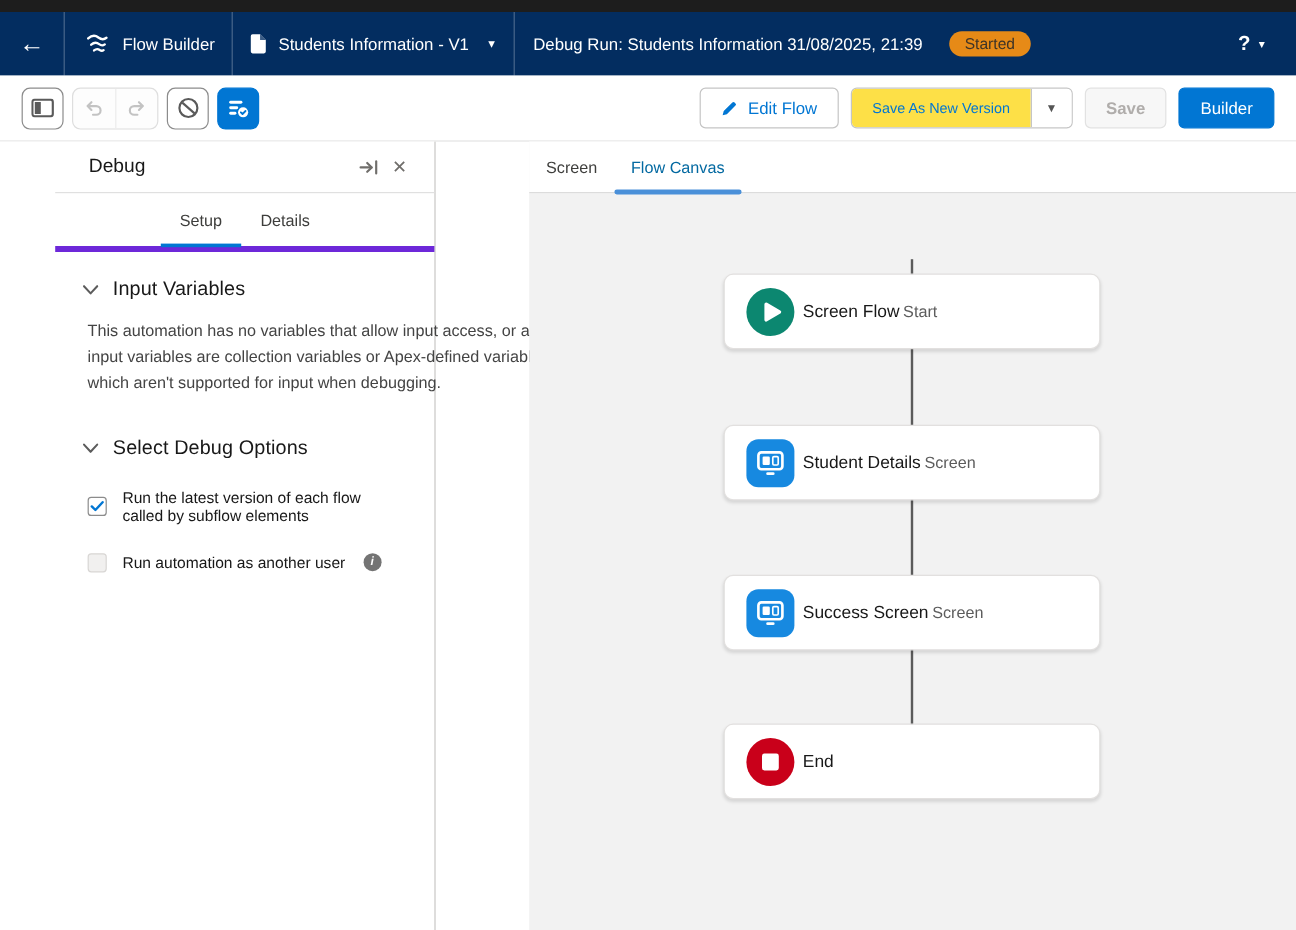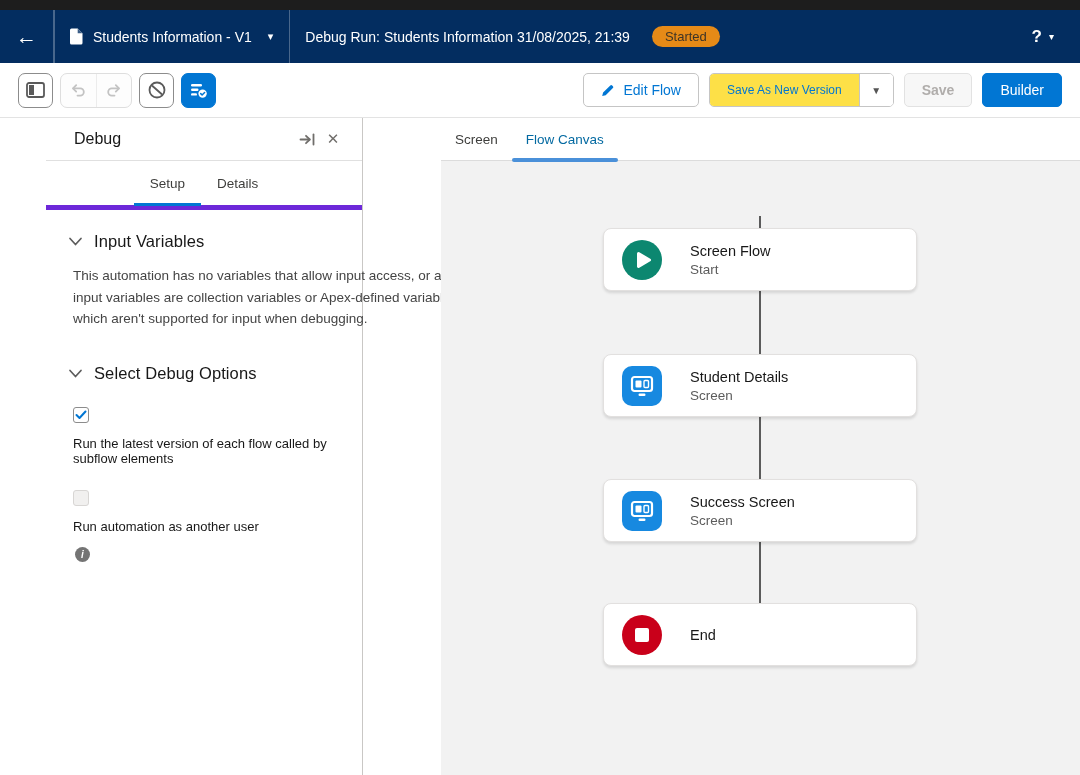--- a/index.html
+++ b/index.html
@@ -65,21 +65,21 @@
     position:relative; cursor:pointer; }
   .ptab.active::after { content:""; position:absolute; left:0; right:0; bottom:-1px; height:3px;
     background:#0176d3; }
 
   .panel-body { padding:22px 24px 0 22px; }
   .section-head { display:flex; align-items:center; gap:11px; cursor:pointer; }
   .section-head .chev { display:flex; }
   .section-title { font-size:16.5px; color:#181818; font-weight:500; letter-spacing:.1px; }
   .section-para { margin:14px 0 0 5px; width:392px; font-size:13.5px; line-height:21.5px; color:#444; }
   .sec2 { margin-top:34px; }
-  .opt-row { display:flex; margin:24px 0 0 5px; gap:13px;flex-direction:column; }
+  .opt-row { display:flex; align-items:center; margin:24px 0 0 5px; gap:13px; }
   .cbx { width:16px; height:16px; border:1px solid #8c8c8c; border-radius:3px; background:#fff;
     display:flex; align-items:center; justify-content:center; cursor:pointer; flex:none; }
   .cbx.off { background:#f1f0ef; border-color:#d8d6d4; }
   .opt-label { font-size:13px; color:#181818; }
   .info-dot { width:15px; height:15px; border-radius:50%; background:#747474; color:#fff; font-size:10px;
     font-weight:bold; display:flex; align-items:center; justify-content:center; margin-left:2px;
     font-style:italic; }
 
   .canvas-wrap { position:absolute; left:441px; top:118px; width:639px; height:657px; background:#f2f2f2; }
   .canvas-tabs { height:43px; background:#fff; border-bottom:1px solid #dcdcdc; display:flex; }
@@ -93,34 +93,46 @@
   .connector { position:absolute; left:318px; top:55px; width:2px; height:417px; background:#5b5b5b; }
   .node-card { position:absolute; left:162px; width:314px; height:63px; background:#fff;
     border:1px solid #e2e0df; border-radius:8px; box-shadow:0 2px 3px rgba(0,0,0,0.12);
     display:flex; align-items:center; padding-left:18px; cursor:pointer; }
   .node-icon { width:40px; height:40px; display:flex; align-items:center; justify-content:center;
     flex:none; }
   .icon-circle { width:40px; height:40px; border-radius:50%; display:flex; align-items:center;
     justify-content:center; }
   .icon-square { width:40px; height:40px; border-radius:10px; display:flex; align-items:center;
     justify-content:center; }
-  .node-text { margin-left:28px; display:flex; flex-direction:column; gap:3px; }
+  .node-text { margin-left:7px; display:flex; flex-direction:row; gap:3px; }
   .node-title { font-size:14.5px; color:#181818; }
   .node-sub { font-size:13.5px; color:#5c5c5c; }
 </style>
 </head>
 <body>
 
 <div class="top-strip"></div>
 
 <div class="navbar">
   <div class="nav-btn nav-back">
     <span>←</span>
   </div>
   <div class="nav-sep"></div>
+  <div class="nav-btn nav-app">
+    <span style="display:flex;">
+      <svg width="22" height="19" viewBox="0 0 22 19">
+        <g fill="none" stroke="#fff" stroke-width="2" stroke-linecap="round">
+          <path d="M3.5 5 C6.5 2.2, 9.5 2.2, 12 4.2 C14.4 6, 16.8 6, 18.7 4.5"></path>
+          <path d="M6 10.2 C8.3 8.3, 10.6 8.3, 12.6 9.8 C14.3 11.1, 16 11, 17.3 10"></path>
+          <path d="M8.4 15 C10 13.7, 11.7 13.7, 13.1 14.7 C14.3 15.5, 15.5 15.4, 16.3 14.8"></path>
+        </g>
+      </svg>
+    </span>
+    <span>Flow Builder</span>
+  </div>
   <div class="nav-sep"></div>
   <div class="nav-btn nav-flow">
     <span style="display:flex;">
       <svg width="14" height="17" viewBox="0 0 14 17">
         <path d="M2.5 0.5 h6.2 L13.5 5.3 v9.7 a1.5 1.5 0 0 1 -1.5 1.5 H2.5 A1.5 1.5 0 0 1 1 15 V2 a1.5 1.5 0 0 1 1.5 -1.5 z" fill="#fff"></path>
         <path d="M8.7 0.5 v4.8 h4.8 z" fill="#3a5c86"></path>
       </svg>
     </span>
     <span>Students Information - V1</span>
     <span class="caret">▾</span>

